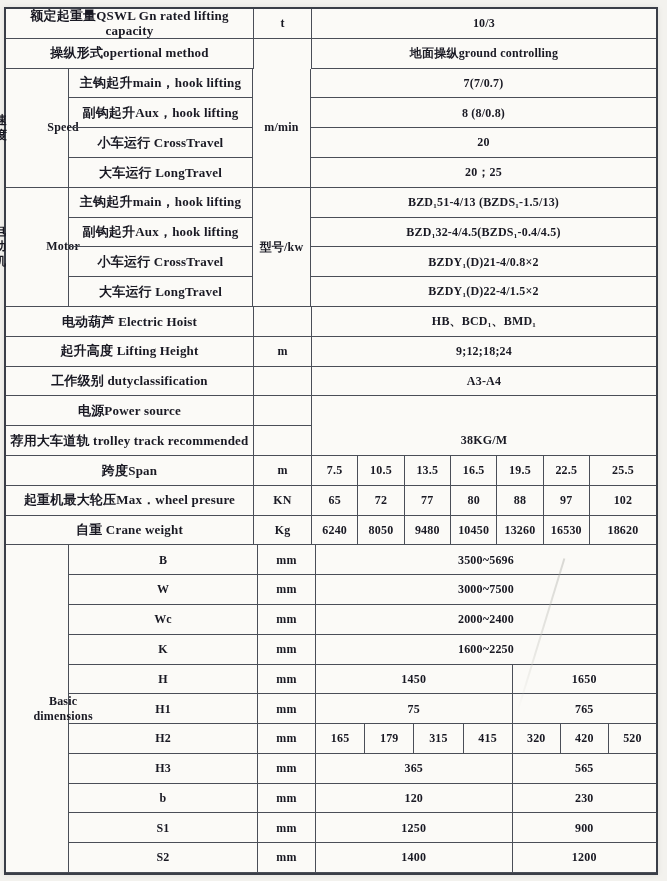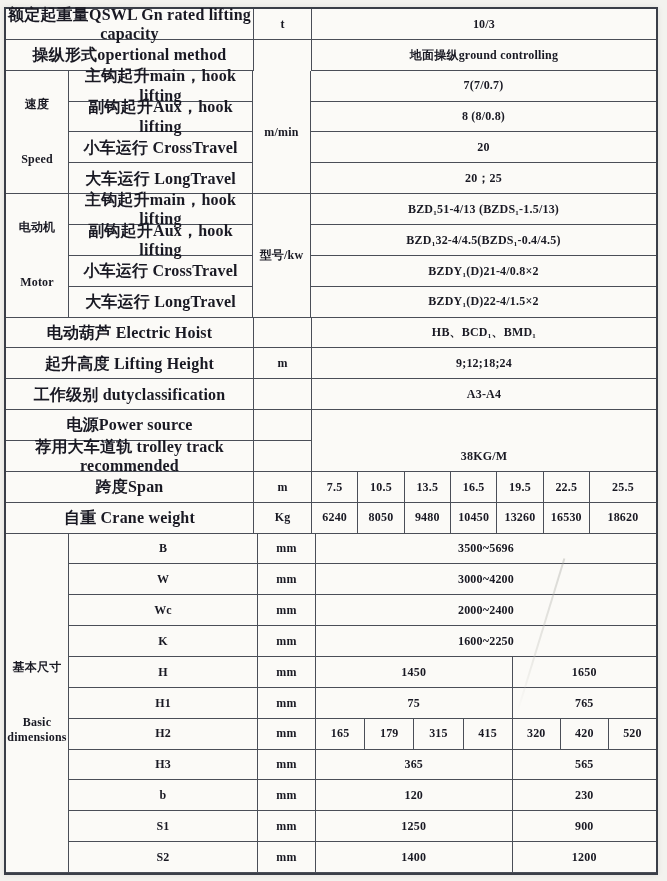--- a/index.html
+++ b/index.html
@@ -20,25 +20,25 @@
   .blk4{flex:4 1 0;}
   .blk11{flex:11 1 0;}
   .col{display:flex;flex-direction:column;min-width:0;}
   .c{
     border-right:1px solid #4a4e57;border-bottom:1px solid #4a4e57;
     display:flex;align-items:center;justify-content:center;text-align:center;
     font-weight:bold;font-size:12px;color:#191923;
     padding:0 2px;line-height:1.2;min-width:0;min-height:0;
     letter-spacing:.2px;
   }
-  .lab{font-size:16px;}
+  .lab{font-size:13px;}
   .nb{border-bottom:none !important;}
   .nr{border-right:none !important;}
   .wL{width:243px;flex:none;}
-  .wG{width:58px;flex:none;flex-direction:column;line-height:1.25;gap:40px;}
+  .wG{width:58px;flex:none;flex-direction:row;line-height:1.25;gap:40px;}
   .wl{width:184px;flex:none;}
   .wlcol{width:184px;flex:none;}
   .wU{width:53px;flex:none;}
   .d{flex:1 1 0;}
   .dcol{flex:1 1 0;}
   .f1{flex:1 1 0;}
   .f15{flex:1.5 1 0;}
   .grp{display:flex;min-width:0;}
   .gl{flex:206 1 0;}
   .gr{flex:150 1 0;justify-content:center;}
@@ -142,20 +142,31 @@
     <div class="c wU">m</div>
     <div class="c f1">7.5</div>
     <div class="c f1">10.5</div>
     <div class="c f1">13.5</div>
     <div class="c f1">16.5</div>
     <div class="c f1">19.5</div>
     <div class="c f1">22.5</div>
     <div class="c f15 nr">25.5</div>
   </div>
 
+  <div class="r">
+    <div class="c lab wL">起重机最大轮压Max．wheel presure</div>
+    <div class="c wU">KN</div>
+    <div class="c f1">65</div>
+    <div class="c f1">72</div>
+    <div class="c f1">77</div>
+    <div class="c f1">80</div>
+    <div class="c f1">88</div>
+    <div class="c f1">97</div>
+    <div class="c f15 nr">102</div>
+  </div>
 
   <div class="r">
     <div class="c lab wL">自重 Crane weight</div>
     <div class="c wU">Kg</div>
     <div class="c f1">6240</div>
     <div class="c f1">8050</div>
     <div class="c f1">9480</div>
     <div class="c f1">10450</div>
     <div class="c f1">13260</div>
     <div class="c f1">16530</div>
@@ -171,21 +182,21 @@
 
       <div class="r">
         <div class="c wl">B</div>
         <div class="c wU">mm</div>
         <div class="c d nr">3500~5696</div>
       </div>
 
       <div class="r">
         <div class="c wl">W</div>
         <div class="c wU">mm</div>
-        <div class="c d nr">3000~4200</div>
+        <div class="c d nr">3000~7500</div>
       </div>
 
       <div class="r">
         <div class="c wl">Wc</div>
         <div class="c wU">mm</div>
         <div class="c d nr">2000~2400</div>
       </div>
 
       <div class="r">
         <div class="c wl">K</div>

